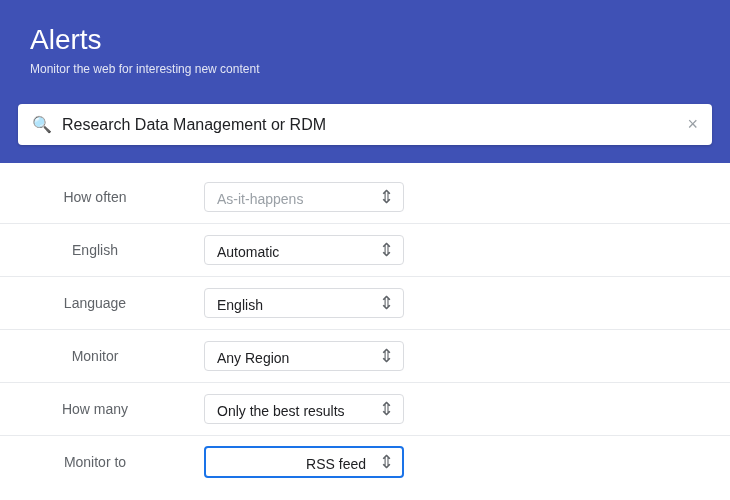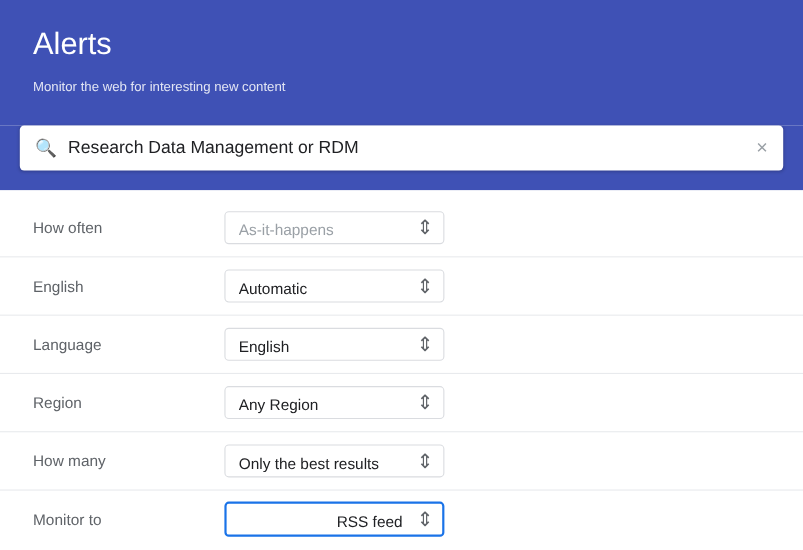--- a/index.html
+++ b/index.html
@@ -18,21 +18,21 @@
 
     .header {
       background: #3f51b5;
       padding: 24px 30px 28px 30px;
       color: white;
     }
 
     .header-title {
       font-size: 28px;
       font-weight: 400;
-      margin-bottom: 16px;
+      margin-bottom: 6px;
     }
 
     .header-subtitle {
       font-size: 12px;
       opacity: 0.85;
       font-weight: 300;
     }
 
     .search-bar-container {
       background: #3f51b5;
@@ -81,20 +81,21 @@
       align-items: center;
       padding: 10px 30px;
       min-height: 52px;
     }
 
     .form-label {
       width: 130px;
       font-size: 14px;
       color: #5f6368;
       flex-shrink: 0;
+      text-align: center;
     }
 
     .form-control {
       position: relative;
     }
 
     .form-select {
       appearance: none;
       -webkit-appearance: none;
       border: 1px solid #dadce0;
@@ -196,21 +197,21 @@
         <option>German</option>
         <option>Spanish</option>
       </select>
       <span class="select-arrow">⇕</span>
     </div>
   </div>
 
   <hr class="divider">
 
   <div class="form-row">
-    <div class="form-label">Region</div>
+    <div class="form-label">Monitor</div>
     <div class="form-control">
       <select class="form-select">
         <option selected="">Any Region</option>
         <option>United States</option>
         <option>United Kingdom</option>
         <option>Canada</option>
         <option>Australia</option>
       </select>
       <span class="select-arrow">⇕</span>
     </div>

